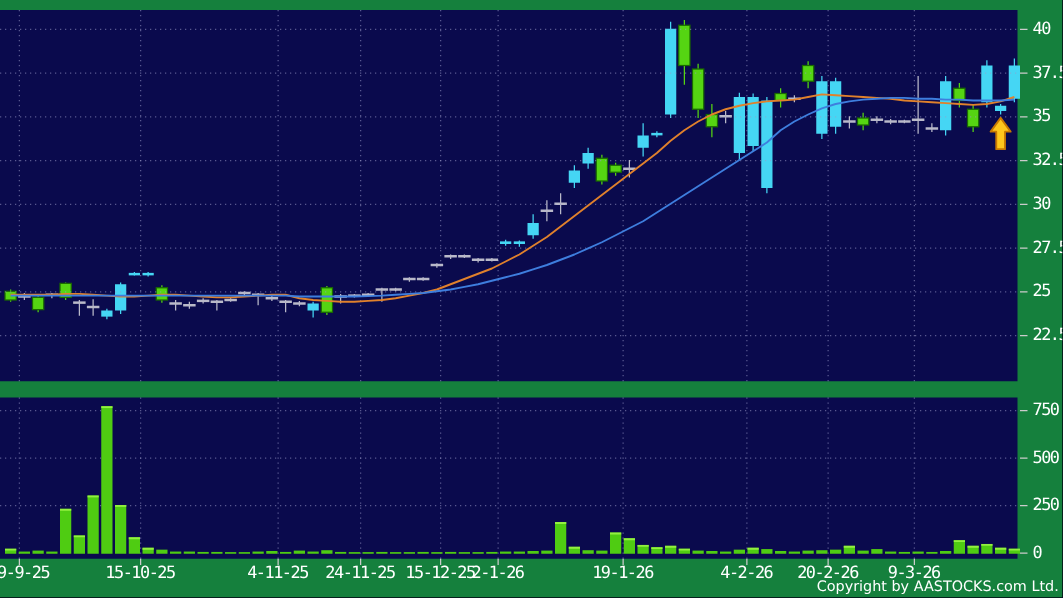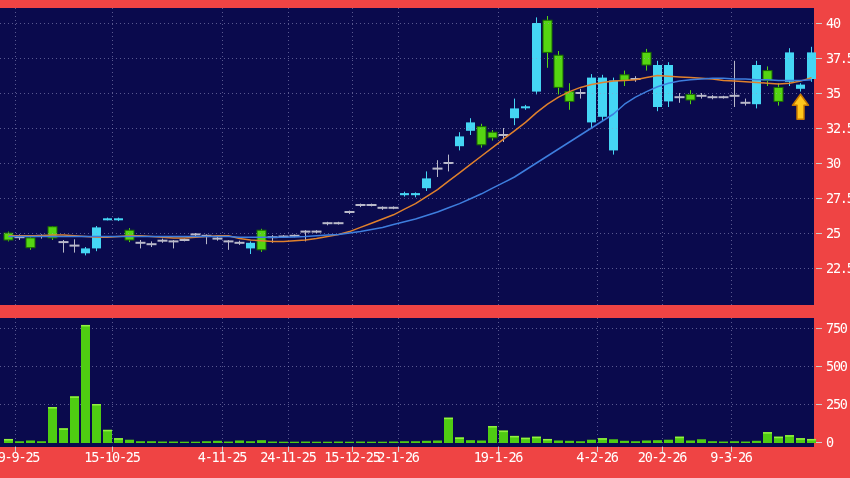--- a/index.html
+++ b/index.html
@@ -1,16 +1,16 @@
 <!DOCTYPE html>
 <html><head>
 <meta charset="utf-8">
 <style>
   html,body{margin:0;padding:0;background:#000;}
-  #stage{position:relative;width:850px;height:478px;background:#ef4444;overflow:hidden;
+  #stage{position:relative;width:850px;height:478px;background:#15803d;overflow:hidden;
          font-family:"DejaVu Sans",sans-serif;}
   #chart-svg{position:absolute;left:0;top:0;}
   #copyright{position:absolute;right:3px;bottom:2px;color:#fff;font-size:11.5px;
              font-family:"DejaVu Sans",sans-serif;white-space:nowrap;}
   text{font-family:"DejaVu Sans Mono",monospace;}
 </style>
 </head>
 <body>
 
 <div id="stage">
@@ -334,13 +334,14 @@
       <text x="398" y="462" fill="#FFFFFF" font-size="13.5" letter-spacing="-1.2" text-anchor="middle">2-1-26</text>
       <line x1="498.5" y1="447" x2="498.5" y2="452" stroke="#CCCCCC" stroke-width="1"></line>
       <text x="498" y="462" fill="#FFFFFF" font-size="13.5" letter-spacing="-1.2" text-anchor="middle">19-1-26</text>
       <line x1="597.5" y1="447" x2="597.5" y2="452" stroke="#CCCCCC" stroke-width="1"></line>
       <text x="597" y="462" fill="#FFFFFF" font-size="13.5" letter-spacing="-1.2" text-anchor="middle">4-2-26</text>
       <line x1="662.5" y1="447" x2="662.5" y2="452" stroke="#CCCCCC" stroke-width="1"></line>
       <text x="662" y="462" fill="#FFFFFF" font-size="13.5" letter-spacing="-1.2" text-anchor="middle">20-2-26</text>
       <line x1="731.5" y1="447" x2="731.5" y2="452" stroke="#CCCCCC" stroke-width="1"></line>
       <text x="731" y="462" fill="#FFFFFF" font-size="13.5" letter-spacing="-1.2" text-anchor="middle">9-3-26</text>
     </svg>
+  <div id="copyright">Copyright by AASTOCKS.com Ltd.</div>
 </div>
 
 </body></html>

